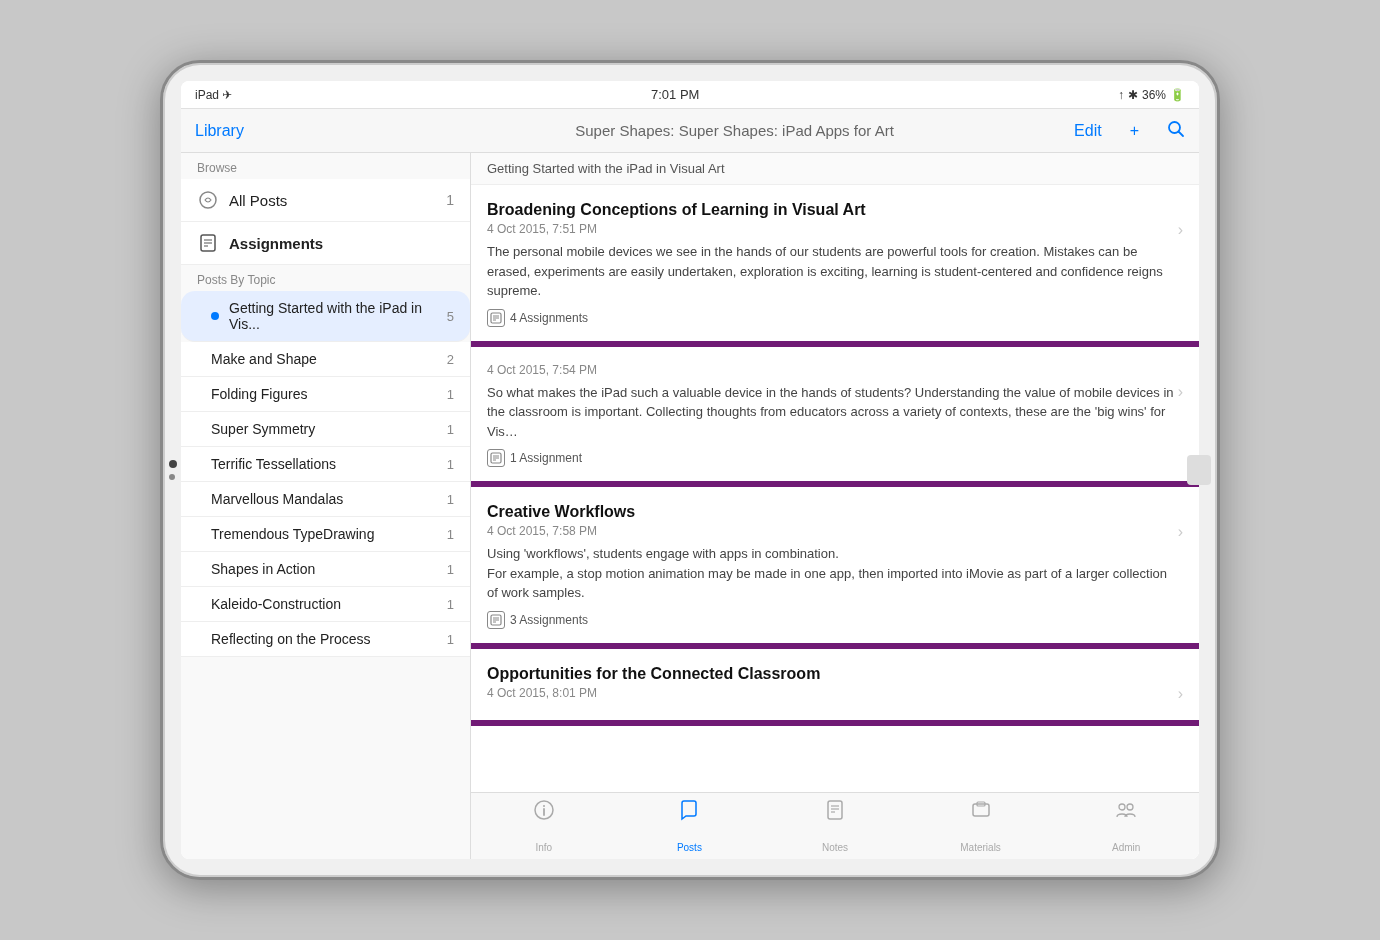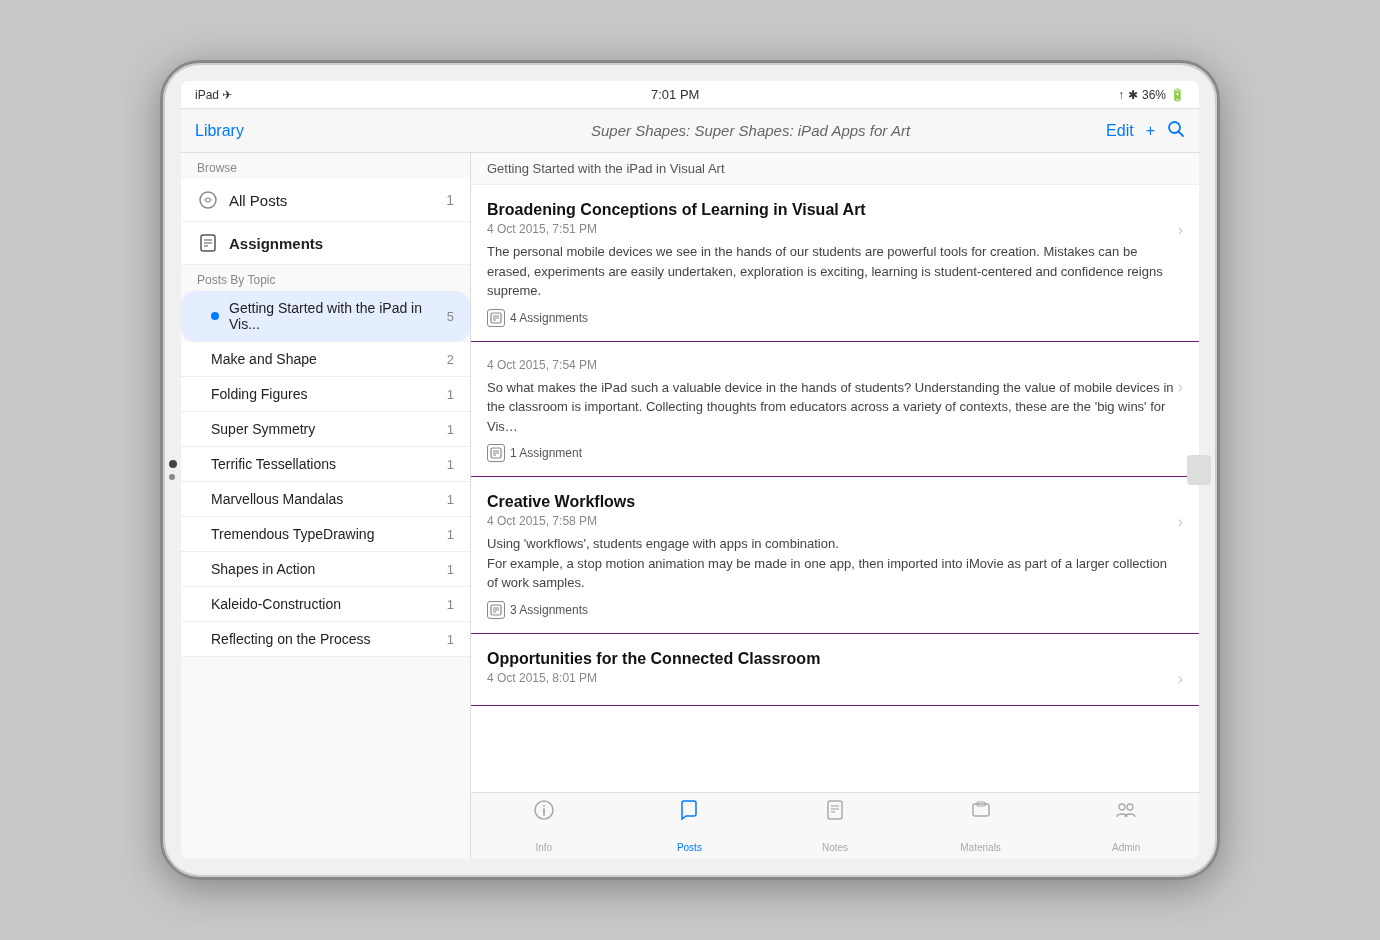--- a/index.html
+++ b/index.html
@@ -51,22 +51,22 @@
     .nav-bar {
       display: flex;
       align-items: center;
       padding: 6px 14px;
       background: #f7f7f7;
       border-bottom: 1px solid #ddd;
       min-height: 44px;
     }
     .nav-left { width: 200px; }
     .nav-library { color: #007aff; font-size: 16px; font-weight: 500; }
-    .nav-title { flex: 1; text-align: center; color: #666; font-size: 15px; font-style: italic; }
-    .nav-right { display: flex; align-items: center; gap: 12px; }
+    .nav-title { flex: 1; text-align: center; color: #666; font-size: 15px; }
+    .nav-right { display: flex; align-items: center; gap: 28px; }
     .nav-btn { color: #007aff; font-size: 16px; font-weight: 400; cursor: pointer; }
     
     .main-area {
       display: flex;
       flex: 1;
       overflow: hidden;
     }
     
     .sidebar {
       width: 290px;
@@ -156,21 +156,21 @@
       color: #555;
       border-bottom: 1px solid #eee;
       background: #fafafa;
     }
     .posts-list {
       flex: 1;
       overflow-y: auto;
     }
     .post-item {
       padding: 16px 16px 14px;
-      border-bottom: 1px solid #701a75;
+      border-bottom: 6px solid #701a75;
       display: flex;
       align-items: flex-start;
       cursor: pointer;
     }
     .post-content { flex: 1; }
     .post-title {
       font-size: 16px;
       font-weight: 700;
       color: #111;
       margin-bottom: 3px;

